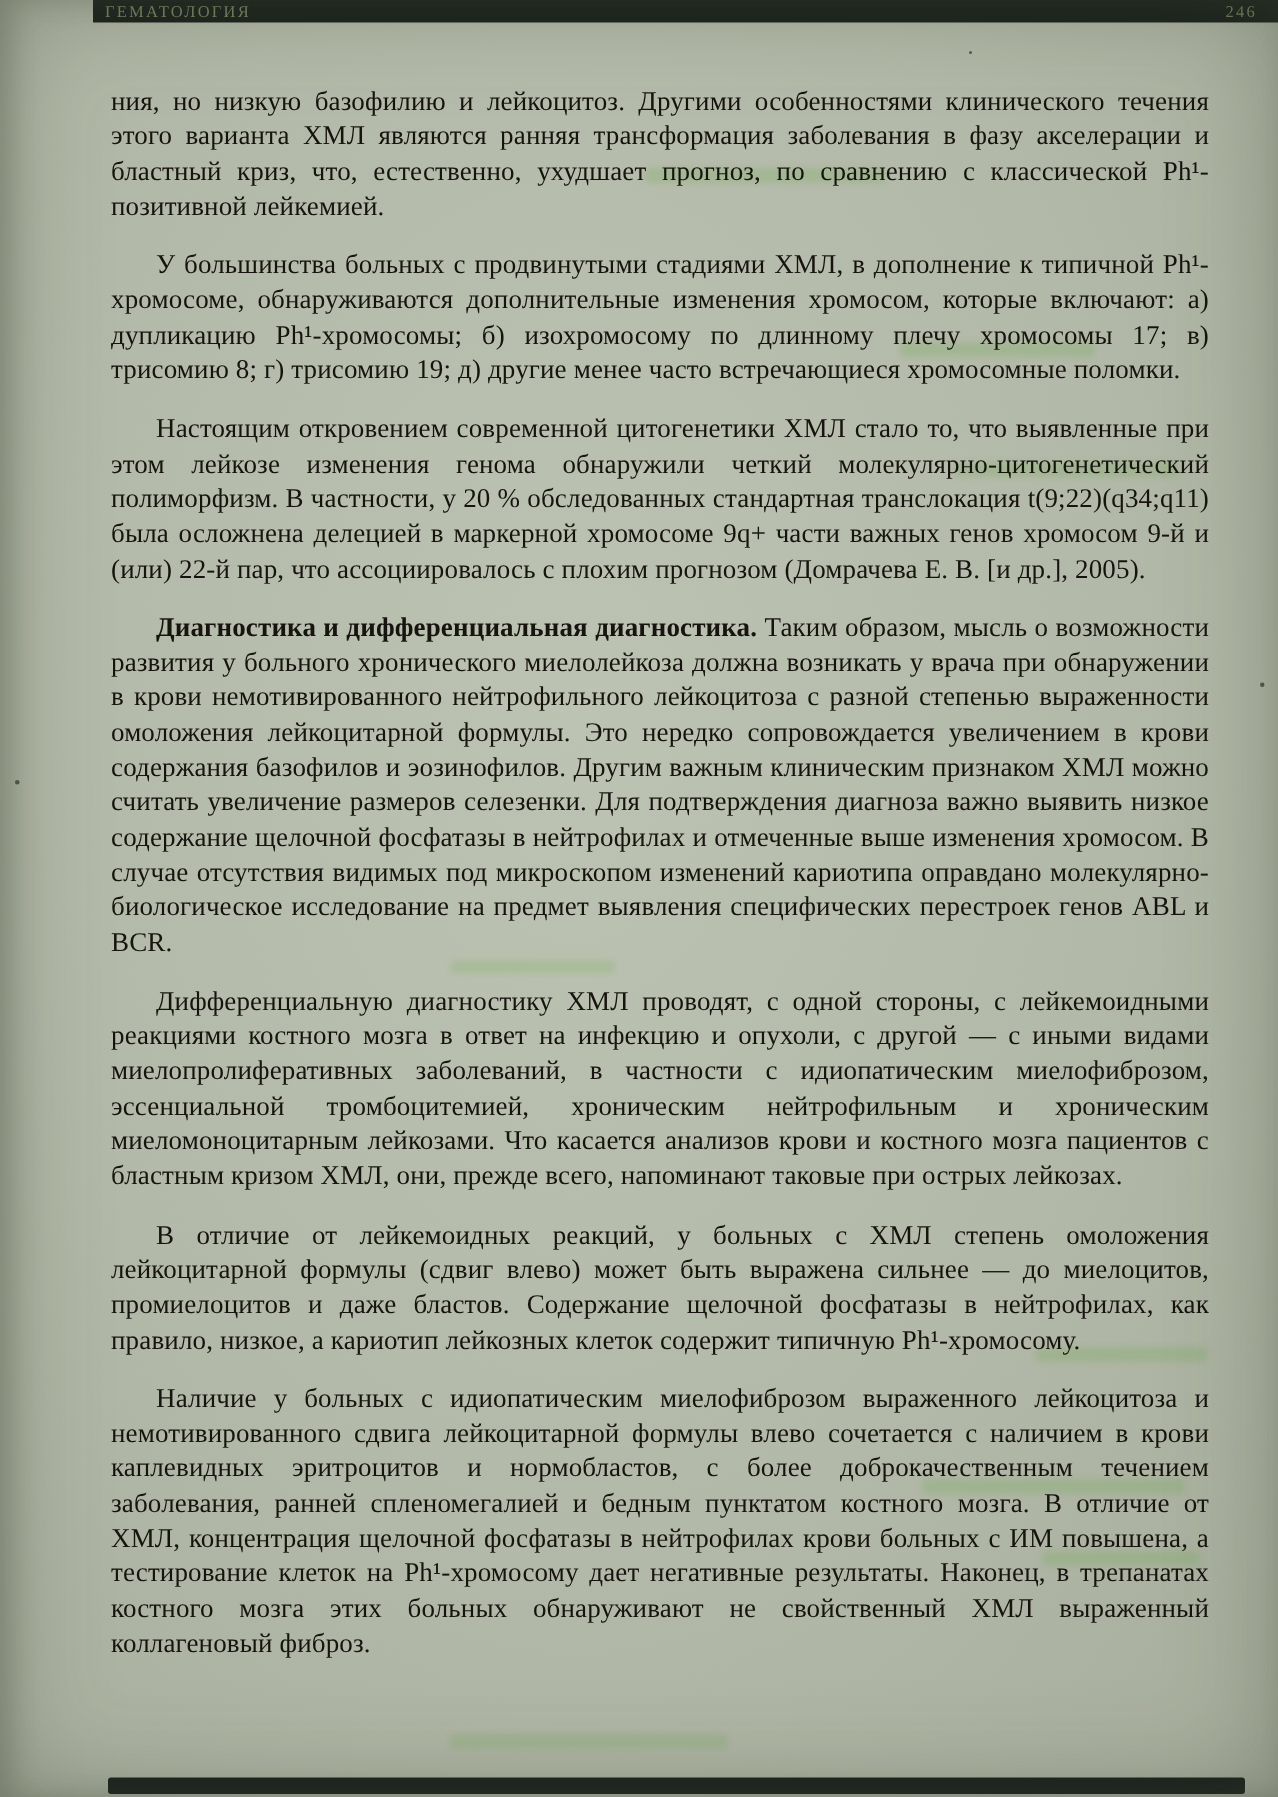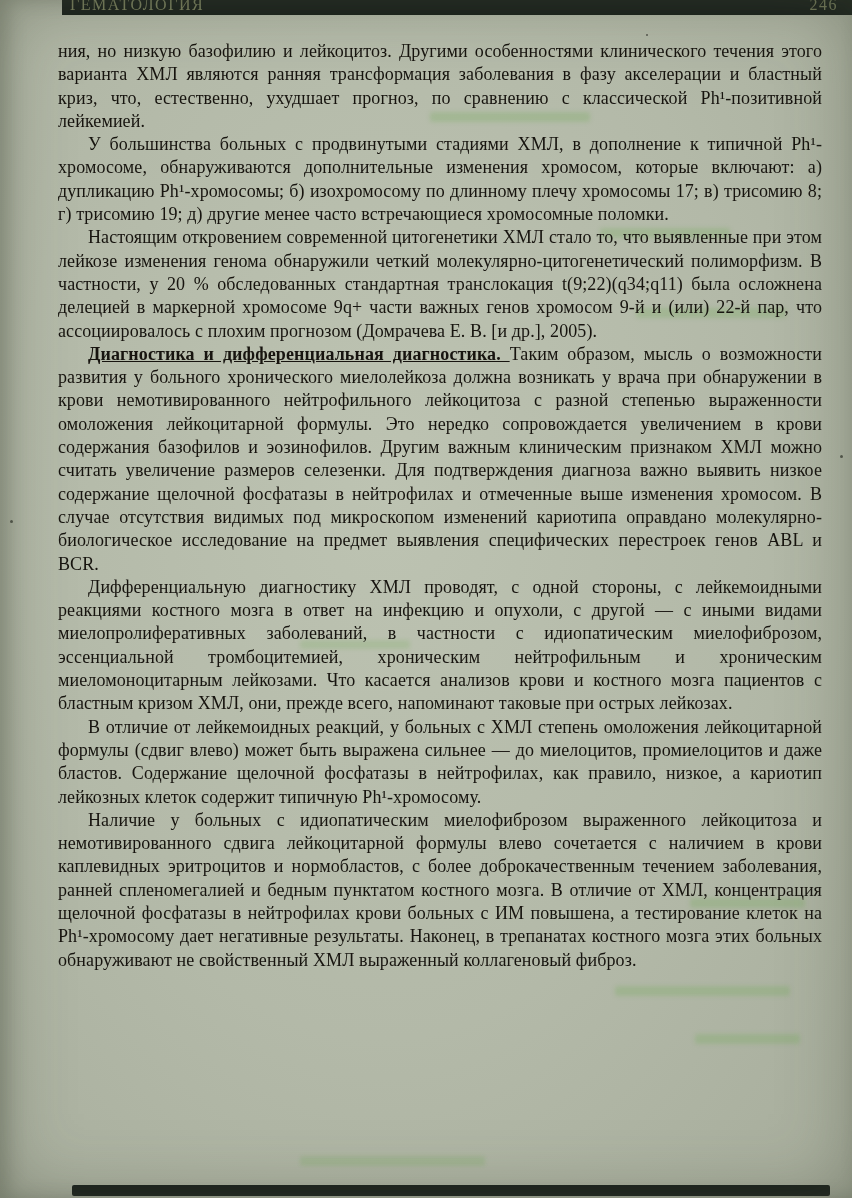--- a/index.html
+++ b/index.html
@@ -24,21 +24,21 @@
   }
   
   .top-band {
     position: absolute;
     top: 0;
     left: 62px;
     right: 0;
     height: 14px;
     background: #1b221d;
     color: #8d946c;
-    font-size: 16px;
+    font-size: 11px;
     letter-spacing: 1.5px;
     display: flex;
     justify-content: space-between;
     align-items: flex-end;
     padding: 0 14px 1px 8px;
     overflow: hidden;
     z-index: 2;
   }
   .top-band .hdr-title { opacity: 0.85; }
   .top-band .hdr-page { opacity: 0.8; }
@@ -62,29 +62,28 @@
     color: #17140f;
     font-size: 18px;
     line-height: 23.3px;
     text-align: justify;
     letter-spacing: 0.1px;
     z-index: 3;
     hyphens: auto;
     -webkit-hyphens: auto;
   }
   .page-text p {
-    margin: 0;
+    margin: 16px;
     text-indent: 30px;
   }
   .page-text p.no-indent {
     text-indent: 0;
   }
   .lead {
     font-weight: bold;
-    text-decoration: underline;
   }
   
   .bleed {
     position: absolute;
     background: rgba(110, 170, 80, 0.26);
     filter: blur(2px);
     border-radius: 3px;
     z-index: 1;
     pointer-events: none;
   }

